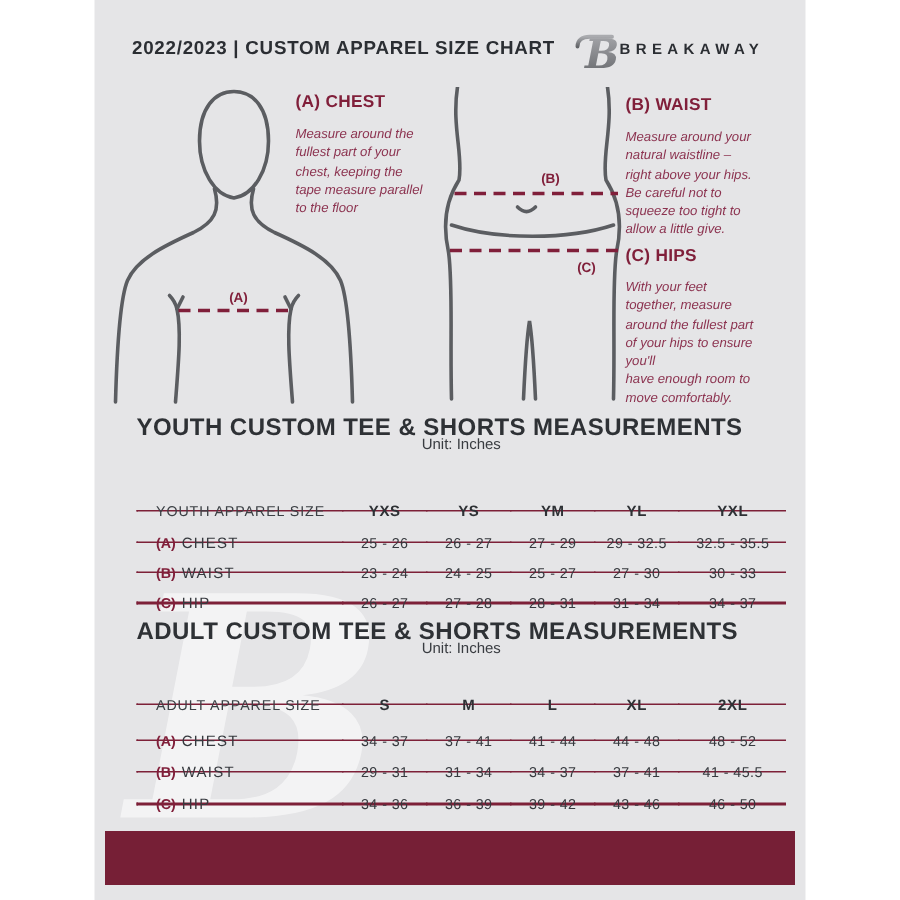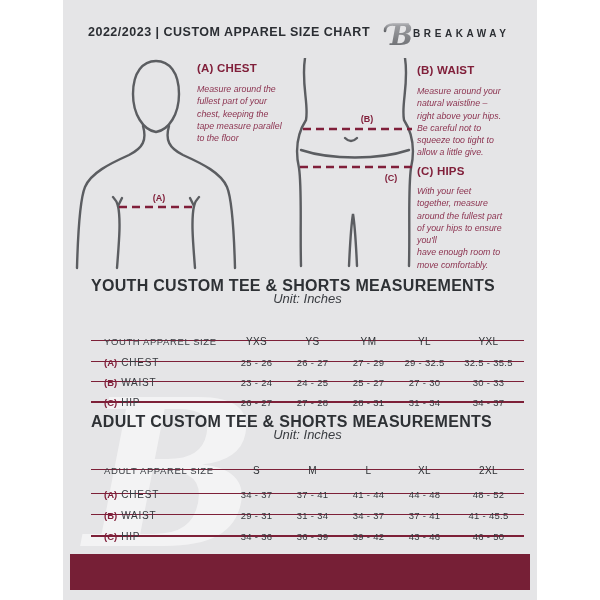--- a/index.html
+++ b/index.html
@@ -26,37 +26,37 @@
   .gh-hips  { left:354px; top:165px; }
   .gb-hips  { left:354px; top:185px; width:122px; }
 
   .fig { position:absolute; }
   .fig-torso { left:10px; top:56px; }
   .fig-lower { left:228px; top:58px; }
 
   
   .sec-title { position:absolute; left:28px; width:433px; text-align:left; font-weight:bold;
                font-size:16px; letter-spacing:0.3px; color:#2e3135; z-index:2; }
-  .sec-unit  { position:absolute; left:28px; width:433px; text-align:center; font-style:italic;
-               font-size:13px; color:#393c41; z-index:2; }
+  .sec-unit  { position:absolute; left:28px; width:433px; text-align:center; 
+               font-size:10px; color:#393c41; z-index:2; }
   .yt-title { top:277px; } .yt-unit { top:291px; }
   .ad-title { top:413px; } .ad-unit { top:427px; }
 
   
   .size-table { position:absolute; left:28px; width:433px; display:grid;
                 grid-template-columns:137px 56px 56px 56px 56px 72px; z-index:1; }
   .yt-table { top:312px; grid-template-rows:21px 20px 20px 20px; }
   .ad-table { top:441px; grid-template-rows:24px 21px 21px 21px; }
   .t-row { display:contents; }
   .cell { display:flex; align-items:center; justify-content:center;
           border-left:1px solid #7d2038; border-top:1px solid #7d2038;margin-top:28px; }
   .t-row.last .cell { border-bottom:1px solid #7d2038; }
   .cell.c-first { justify-content:flex-start; padding-left:12px; }
   .col-head { font-size:9.5px; letter-spacing:0.6px; color:#3c4045; }
-  .size-head { font-weight:normal; font-size:10px; color:#2e3135; letter-spacing:0.4px;text-align:right; }
+  .size-head { font-weight:bold; font-size:10px; color:#2e3135; letter-spacing:0.4px;text-align:right; }
   .val { font-size:9.5px; color:#36393e; letter-spacing:0.3px; }
   .row-prefix { font-weight:bold; font-size:9.5px; color:#801f3a; margin-right:4px; }
   .row-label { font-size:10px; color:#36393e; letter-spacing:0.8px; }
 
   
   .watermark { position:absolute; left:22px; top:372px; font-family:"DejaVu Serif", serif;
                font-style:italic; font-weight:bold; font-size:205px; line-height:1;
                color:rgba(255,255,255,0.55); z-index:0; }
   .footer-bar { position:absolute; left:7px; top:554px; width:460px; height:36px;
                 background:#761f36; z-index:1; }

